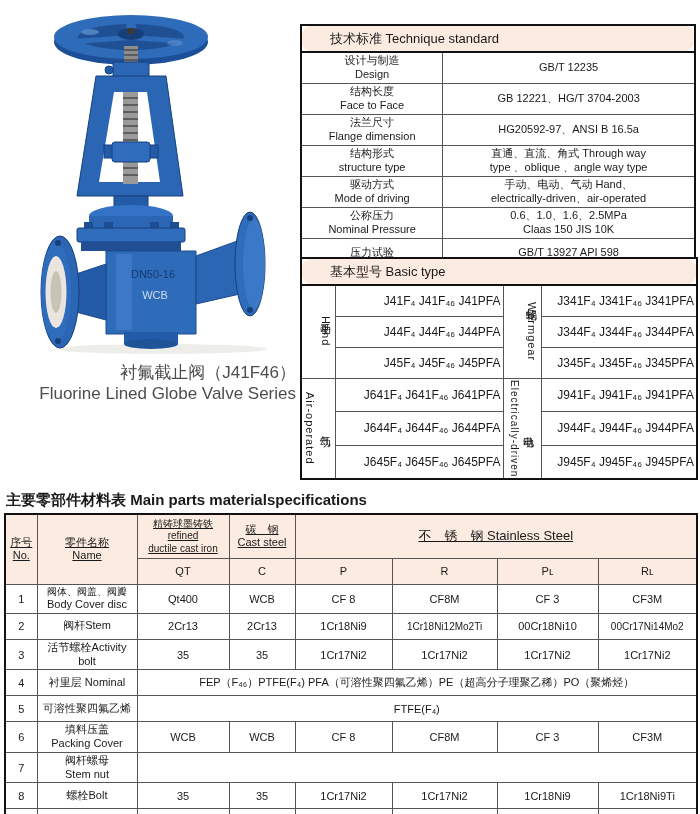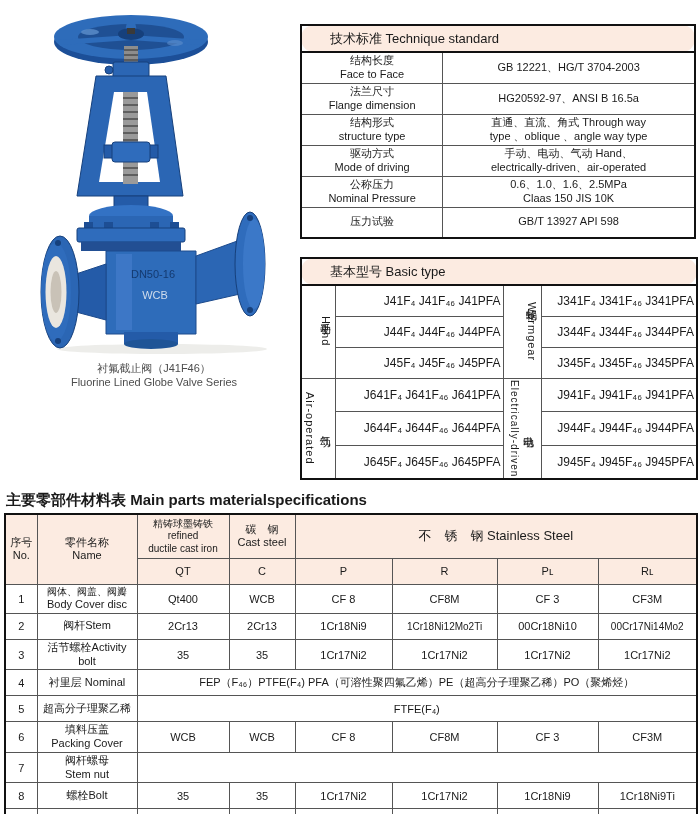--- a/index.html
+++ b/index.html
@@ -2,22 +2,22 @@
 <html><head>
 <meta charset="utf-8">
 <style>
   * { margin:0; padding:0; box-sizing:border-box; }
   html,body { width:700px; height:814px; background:#ffffff;
     font-family:"Liberation Sans","DejaVu Sans",sans-serif; color:#1a1a1a; }
   .abs { position:absolute; }
 
   
   #valve-photo { left:12px; top:2px; width:284px; height:352px;text-align:center; }
-  #valve-caption { left:12px; top:362px; width:284px; text-align:center;
-    color:#4d4d4d; font-size:11px; line-height:1.6; }
+  #valve-caption { left:12px; top:362px; width:284px; text-align:right;
+    color:#4d4d4d; font-size:17px; line-height:1.6; }
 
   
   table { border-collapse:collapse; background:#fff; }
   .doc-table { border:2px solid #111; width:100%; table-layout:fixed; }
   .doc-table th, .doc-table td { border:1px solid #555; text-align:center;
     vertical-align:middle; font-weight:normal; padding:1px 2px; overflow:hidden; }
   .title-cell { background:#fcebe1; text-align:left !important; font-weight:bold;
     font-size:13px; padding-left:28px !important; height:27px; border-bottom:2px solid #111 !important;border-radius:13px; }
   .hdr { background:#fcebe1; }
   .l1, .l2, .v1, .v2 { display:block; line-height:1.25; }
@@ -30,21 +30,21 @@
   #basic-section { left:300px; top:257px; width:352px; }
   #basic-section td { font-size:12px; height:31px;text-align:right; }
   .vlabel { writing-mode:vertical-lr; text-orientation:mixed;
     font-size:11px; letter-spacing:1px; display:inline-block; }
   .vwrap { display:flex; justify-content:center; align-items:center; gap:1px; }
 
   
   #main-title { left:6px; top:491px; font-size:15px; font-weight:bold; }
   #main-section { left:4px; top:513px; width:692px; }
   #main-section th, #main-section td { font-size:11px; }
-  #main-section .h1 th { height:44px; }
+  #main-section .h1 th { height:44px;text-decoration:underline; }
   #main-section .h2 th { height:26px; }
   #main-section td { height:26px; }
   .small-hdr { font-size:10px !important; line-height:1.15; }
   .num-col { font-size:11px; }
 </style>
 </head>
 <body>
 
 <div class="abs" id="valve-photo">
   <svg width="284" height="352" viewBox="0 0 284 352">
@@ -142,20 +142,30 @@
 <div class="abs" id="tech-section">
   <table class="doc-table">
     <colgroup>
         <col style="width:141px">
         <col style="width:251px">
       </colgroup>
     <tbody>
         <tr>
           <th class="title-cell" colspan="2">技术标准 Technique standard</th>
         </tr>
+    <tr>
+      <td>
+            <span class="l1">设计与制造</span>
+            <span class="l2">Design</span>
+          </td>
+      <td>
+            <span class="v1">GB/T 12235</span>
+            <span class="v2"></span>
+          </td>
+    </tr>
     <tr>
       <td>
             <span class="l1">结构长度</span>
             <span class="l2">Face to Face</span>
           </td>
       <td>
             <span class="v1">GB 12221、HG/T 3704-2003</span>
             <span class="v2"></span>
           </td>
     </tr>
@@ -355,21 +365,21 @@
     <tr>
       <td class="num-col">4</td>
       <td>
             <span class="l1">衬里层 Nominal</span>
           </td>
       <td colspan="6">FEP（F₄₆）PTFE(F₄) PFA（可溶性聚四氟乙烯）PE（超高分子理聚乙稀）PO（聚烯烃）</td>
     </tr>
     <tr>
       <td class="num-col">5</td>
       <td>
-            <span class="l1">超高分子理聚乙稀</span>
+            <span class="l1">可溶性聚四氟乙烯</span>
           </td>
       <td colspan="6">FTFE(F₄)</td>
     </tr>
     <tr>
       <td class="num-col">6</td>
       <td>
             <span class="l1">填料压盖</span>
             <span class="l2">Packing Cover</span>
           </td>
       <td>WCB</td>

